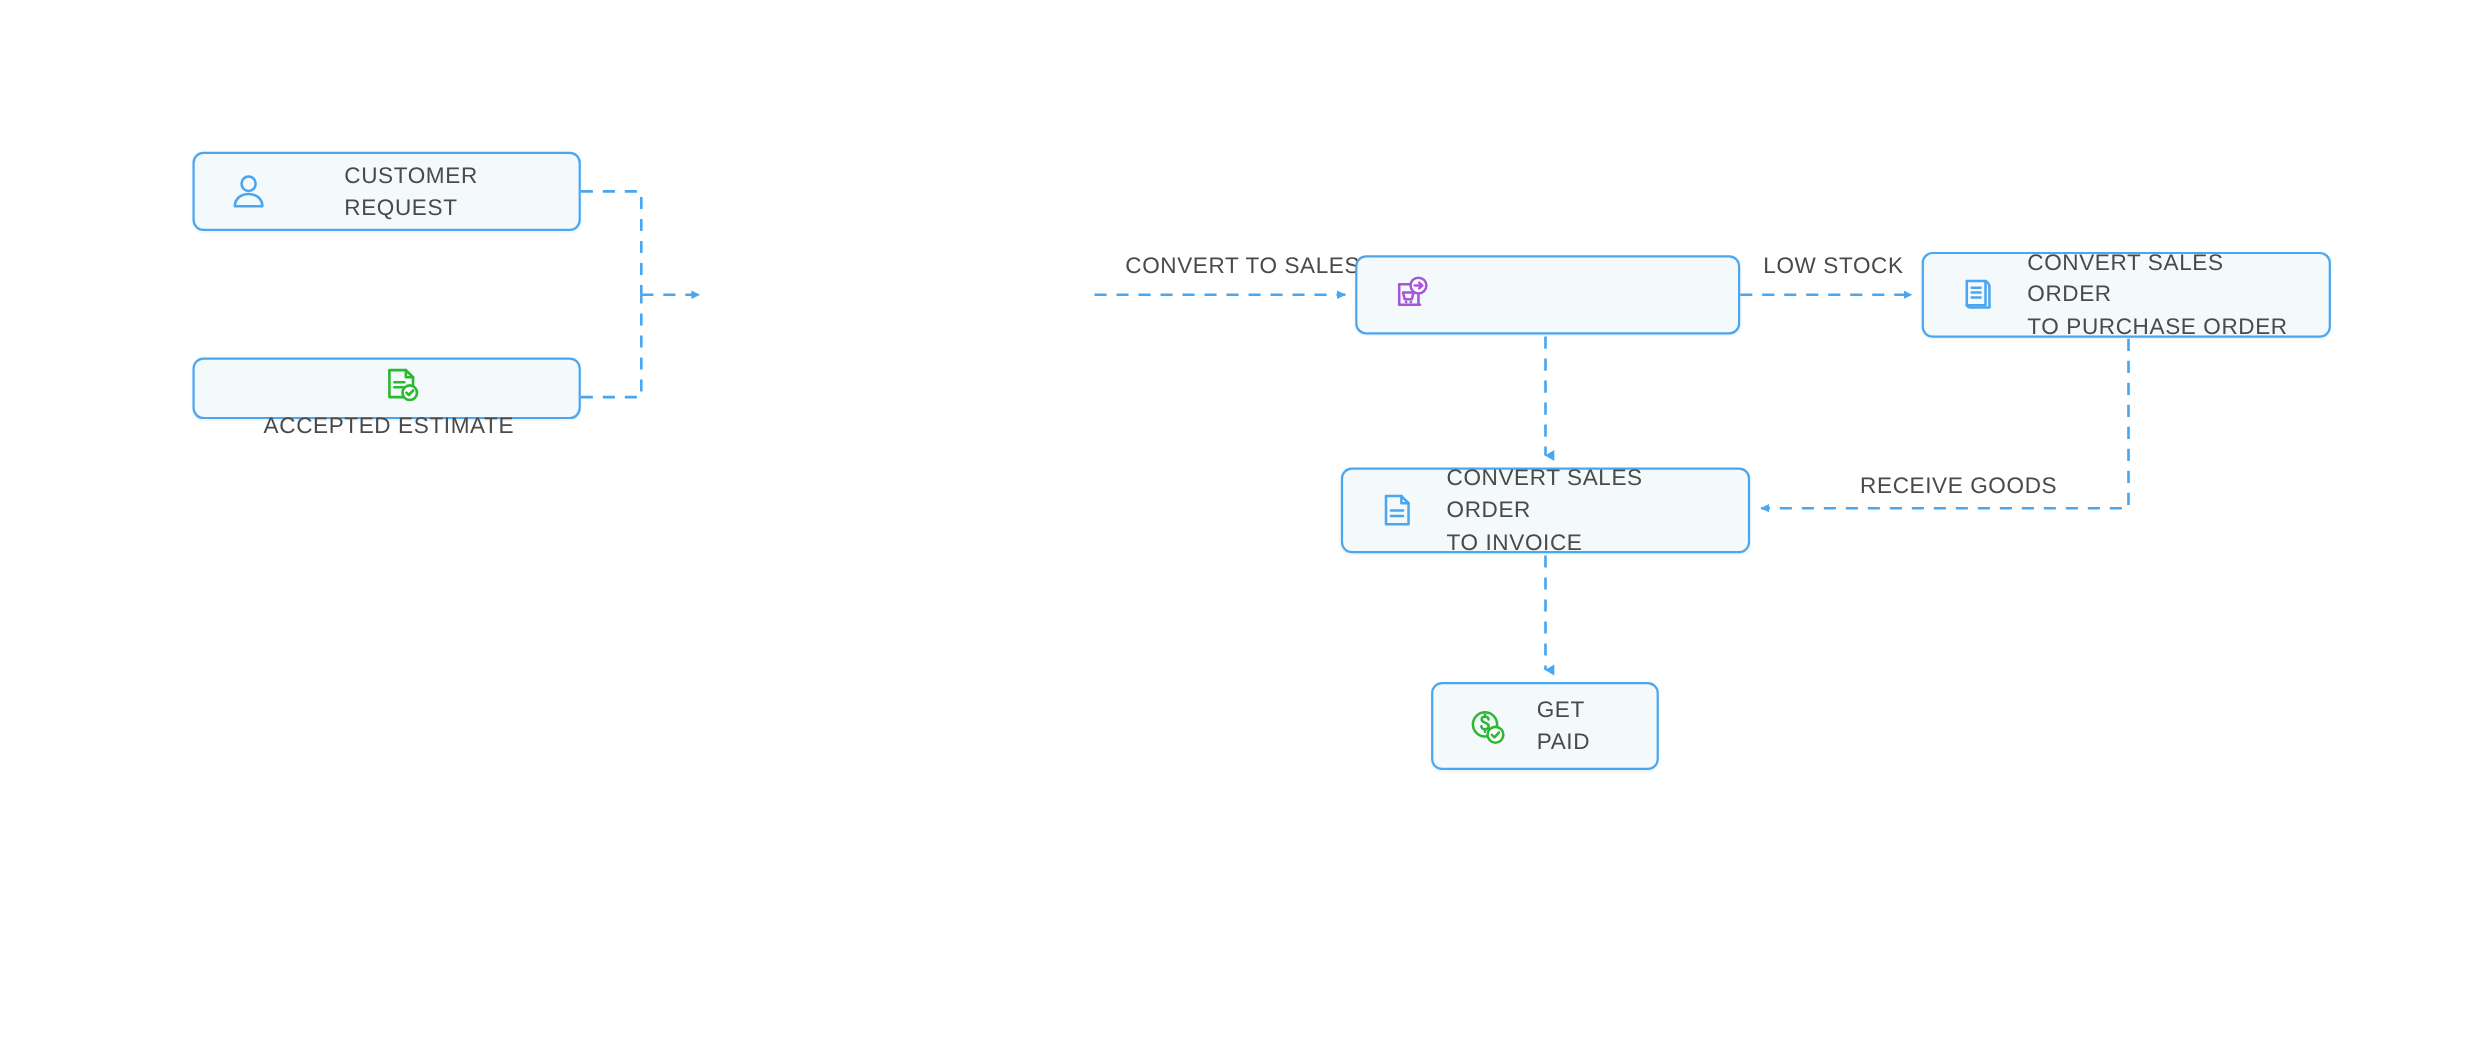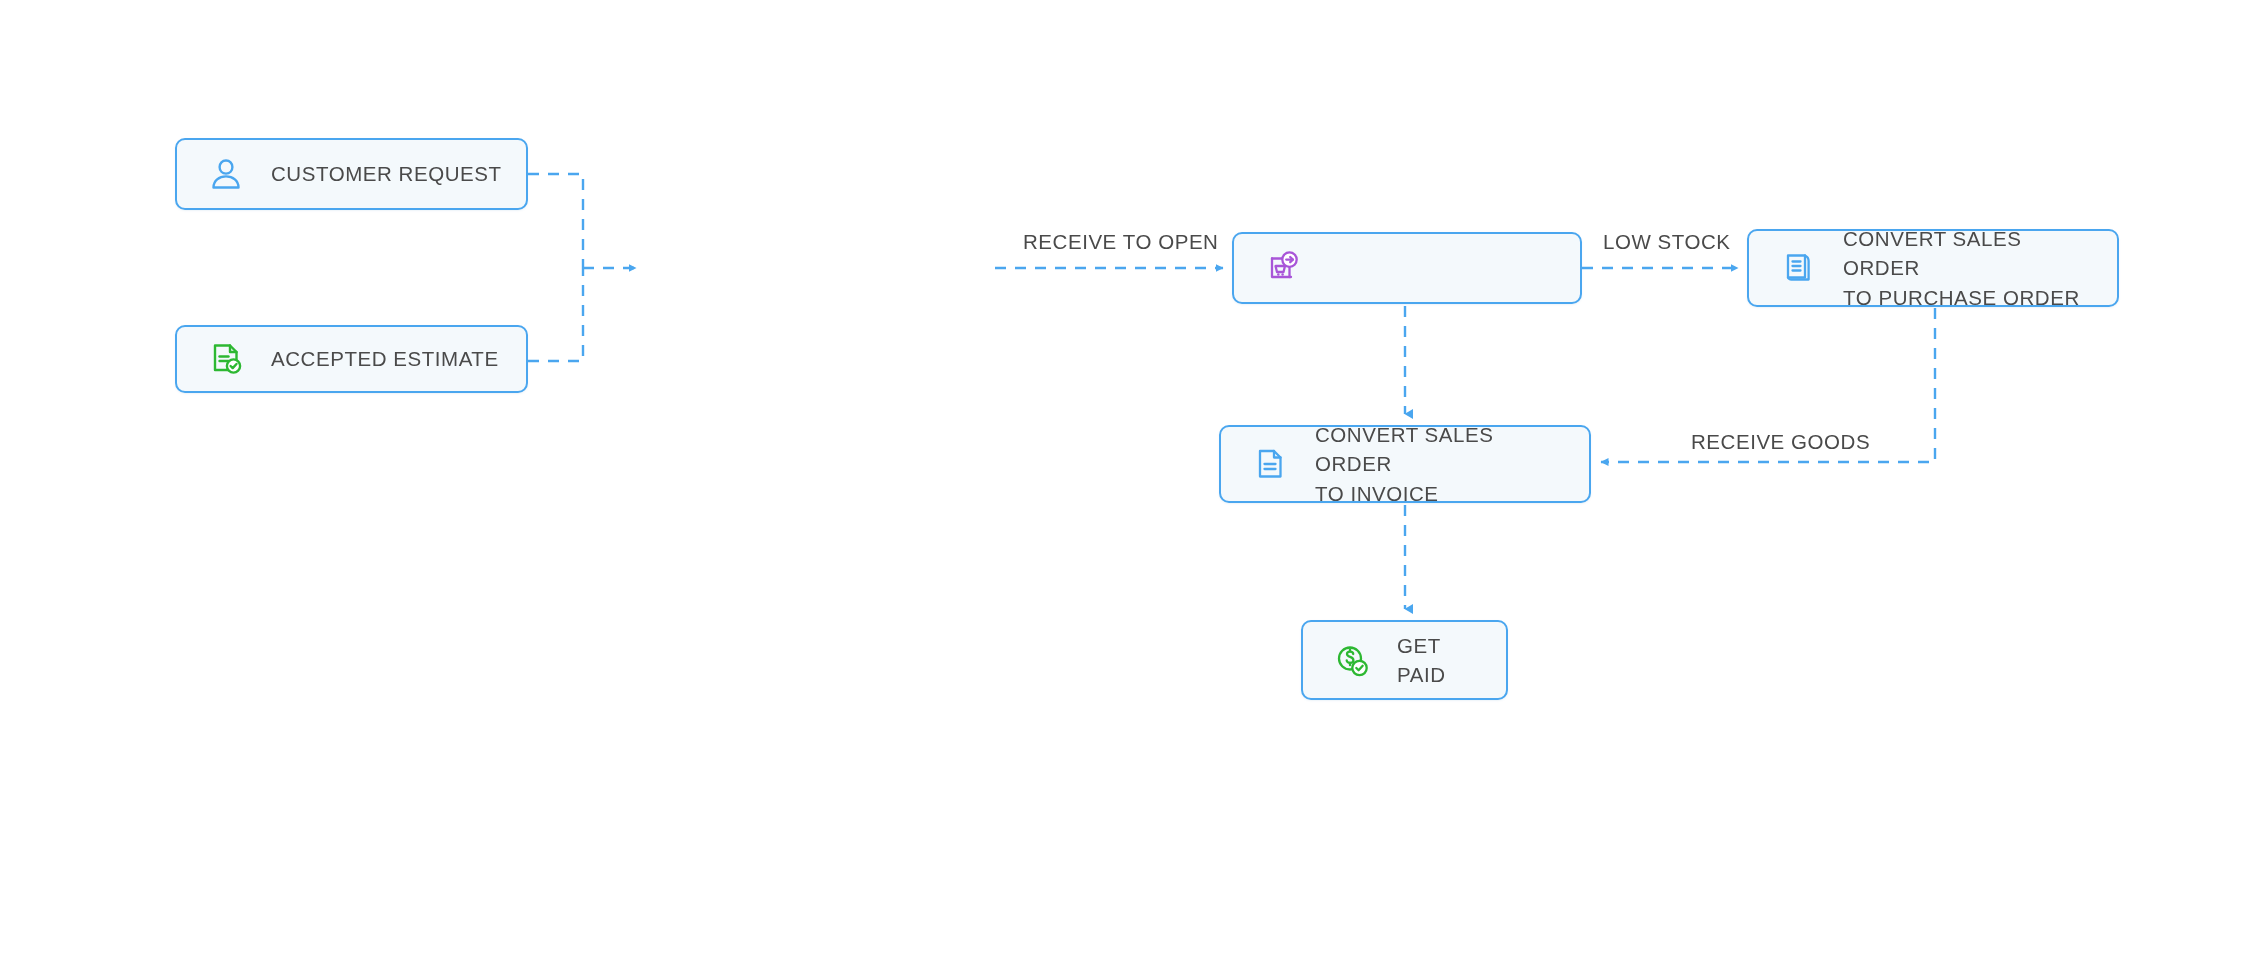--- a/index.html
+++ b/index.html
@@ -99,37 +99,37 @@
       <path d="M1582,268 L1738,268" marker-end="url(#arrow-right)"></path>
 
       <path d="M1405,306 L1405,414" marker-end="url(#arrow-down)"></path>
 
       <path d="M1935,308 L1935,462 L1601,462" marker-end="url(#arrow-left)"></path>
 
       <path d="M1405,505 L1405,609" marker-end="url(#arrow-down)"></path>
     </g>
   </svg>
 
-  <div class="edge-label" style="left:1018px; top:230px;">RECEIVE TO OPEN</div>
+  <div class="edge-label" style="left:1018px; top:230px;">CONVERT TO SALES</div>
 
   <div class="edge-label" style="left:1598px; top:230px;">LOW STOCK</div>
 
   <div class="edge-label" style="left:1686px; top:430px;">RECEIVE GOODS</div>
 
-  <div class="node" style="left:175px; top:138px; width:353px; height:72px;">
+  <div class="node" style="left:175px; top:138px; width:353px; height:72px;gap:42px;">
     <span class="node-icon">
       <svg width="40" height="40" viewBox="0 0 40 40" fill="none" stroke="#4aa6ef" stroke-width="2.4" stroke-linecap="round" stroke-linejoin="round">
         <path d="M20 6.5 C16.3 6.5 13.6 9.2 13.6 13 C13.6 16.8 16.3 19.6 20 19.6 C23.7 19.6 26.4 16.8 26.4 13 C26.4 9.2 23.7 6.5 20 6.5 Z"></path>
         <path d="M7.5 33.5 C7.5 26.6 13.1 22.4 20 22.4 C26.9 22.4 32.5 26.6 32.5 33.5 Z"></path>
       </svg>
     </span>
     <span class="node-label">CUSTOMER REQUEST</span>
   </div>
 
-  <div class="node" style="left:175px; top:325px; width:353px; height:68px;">
+  <div class="node" style="left:175px; top:325px; width:353px; height:56px;flex-direction:column;">
     <span class="node-icon">
       <svg width="40" height="40" viewBox="0 0 40 40" fill="none" stroke="#2db832" stroke-width="2.4" stroke-linecap="round" stroke-linejoin="round">
         <path d="M9 6.5 L24 6.5 L30.5 13 L30.5 31 L9 31 Z"></path>
         <path d="M24 6.5 L24 13 L30.5 13"></path>
         <path d="M13.5 17.5 L22.5 17.5"></path>
         <path d="M13.5 22 L22.5 22"></path>
         <circle cx="27.5" cy="27" r="6.6" fill="#ffffff"></circle>
         <path d="M24.6 27 L26.7 29.1 L30.5 25"></path>
       </svg>
     </span>

